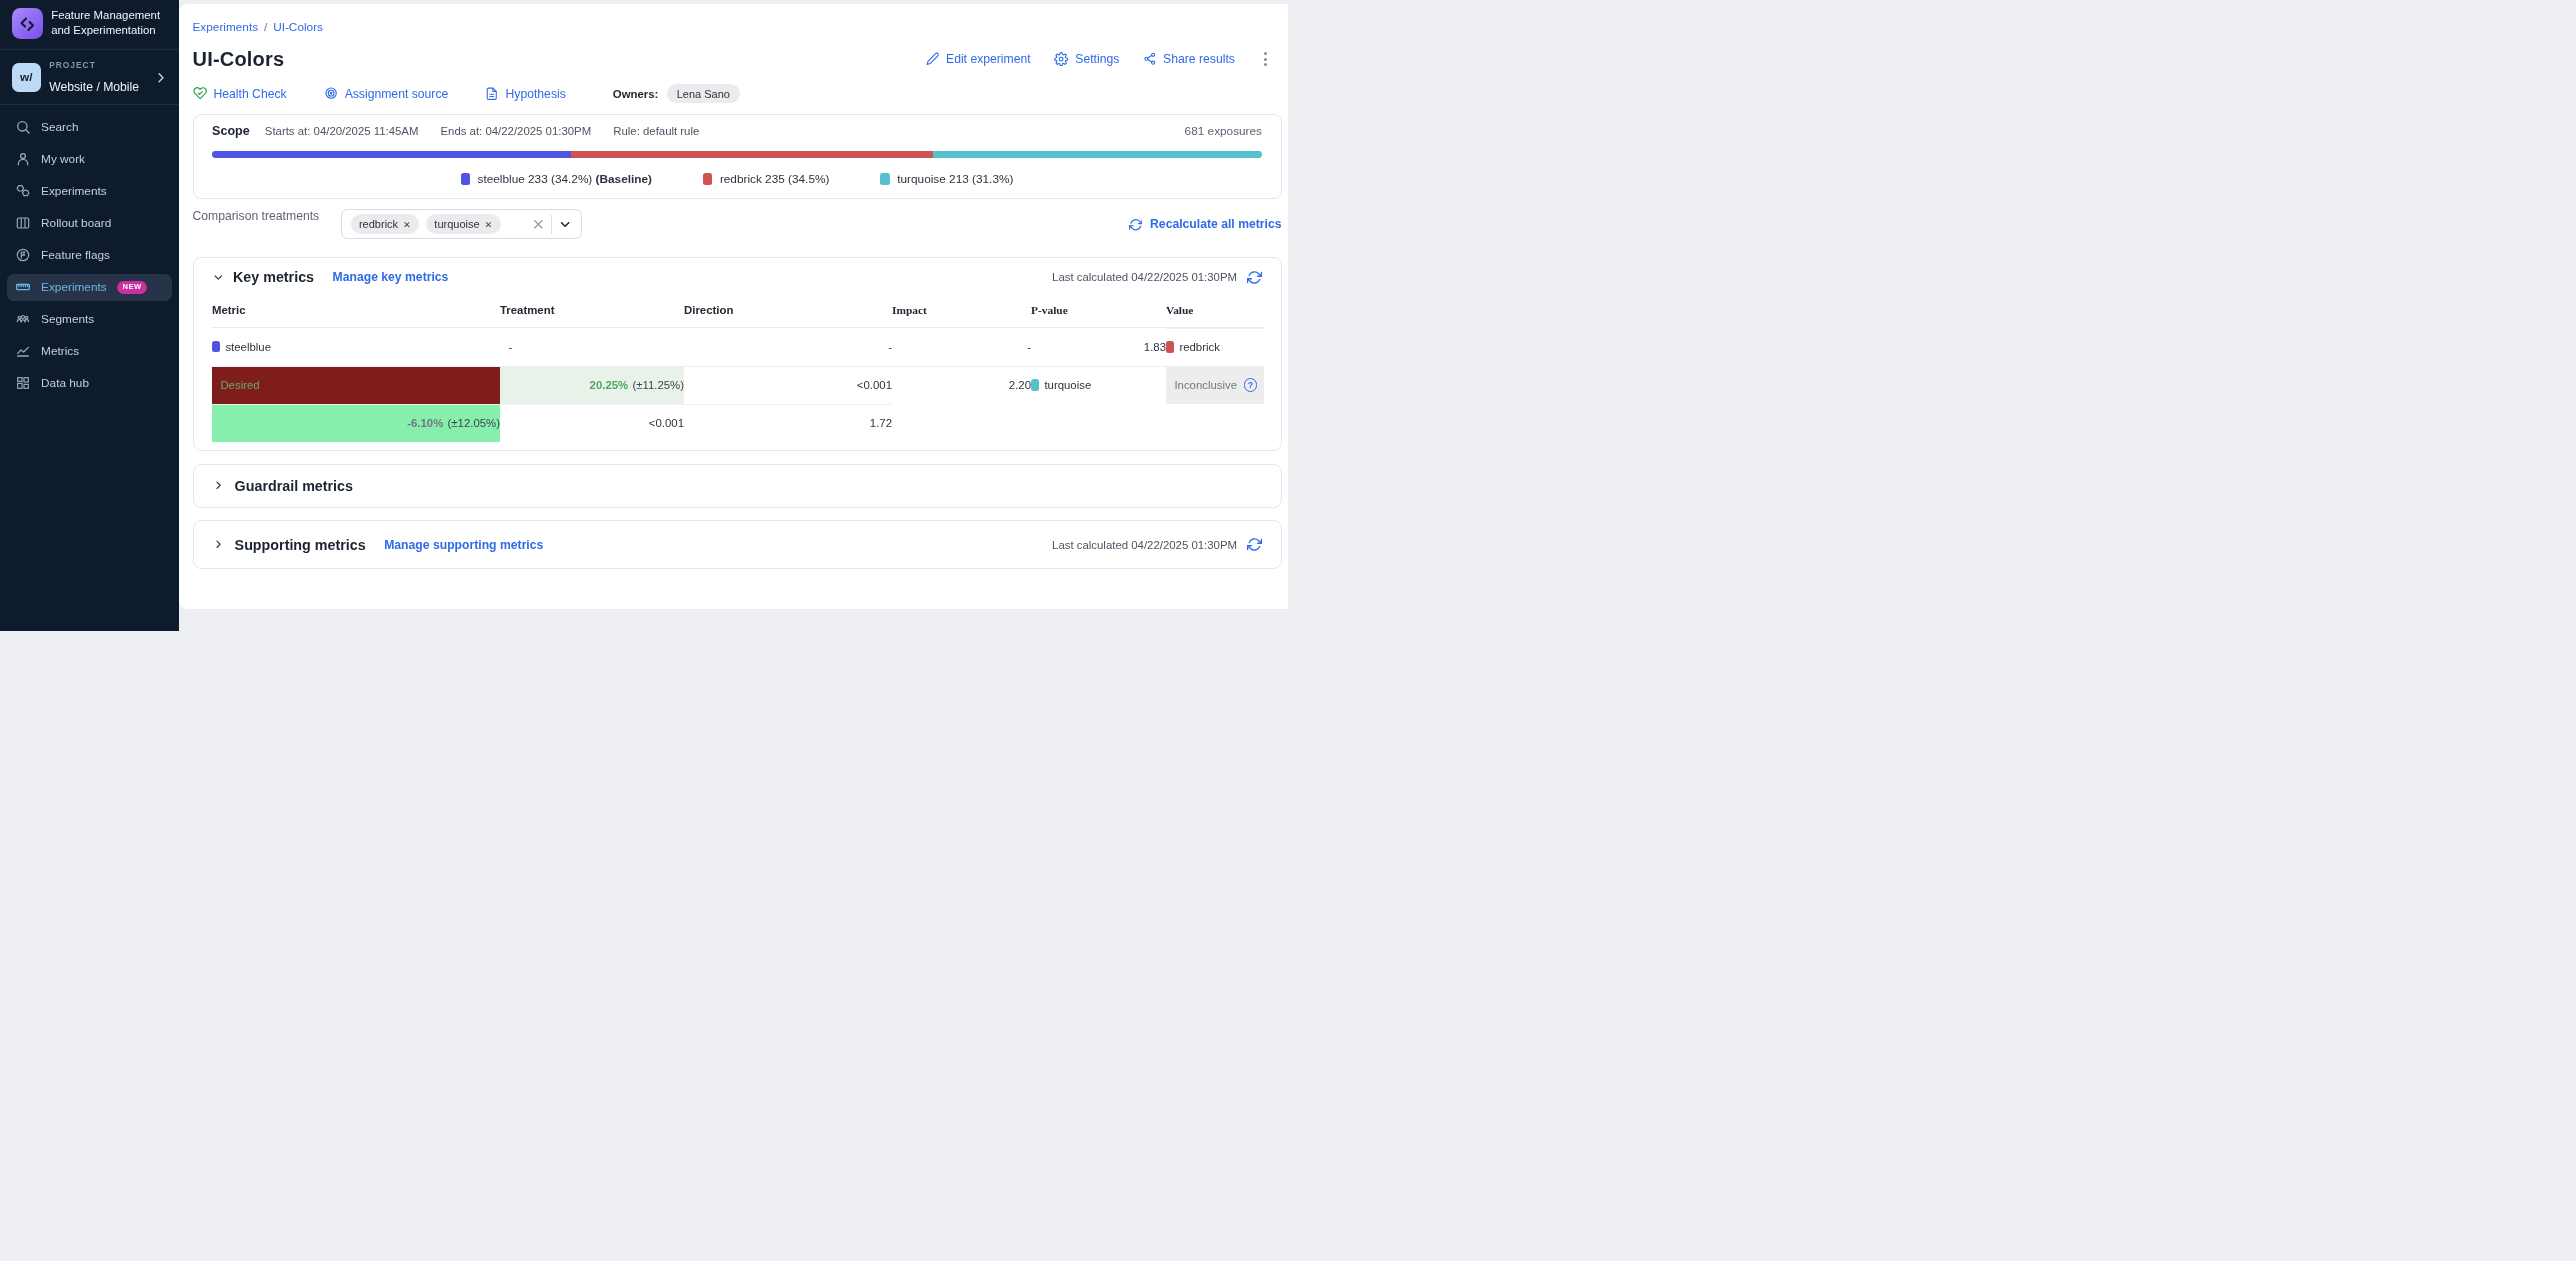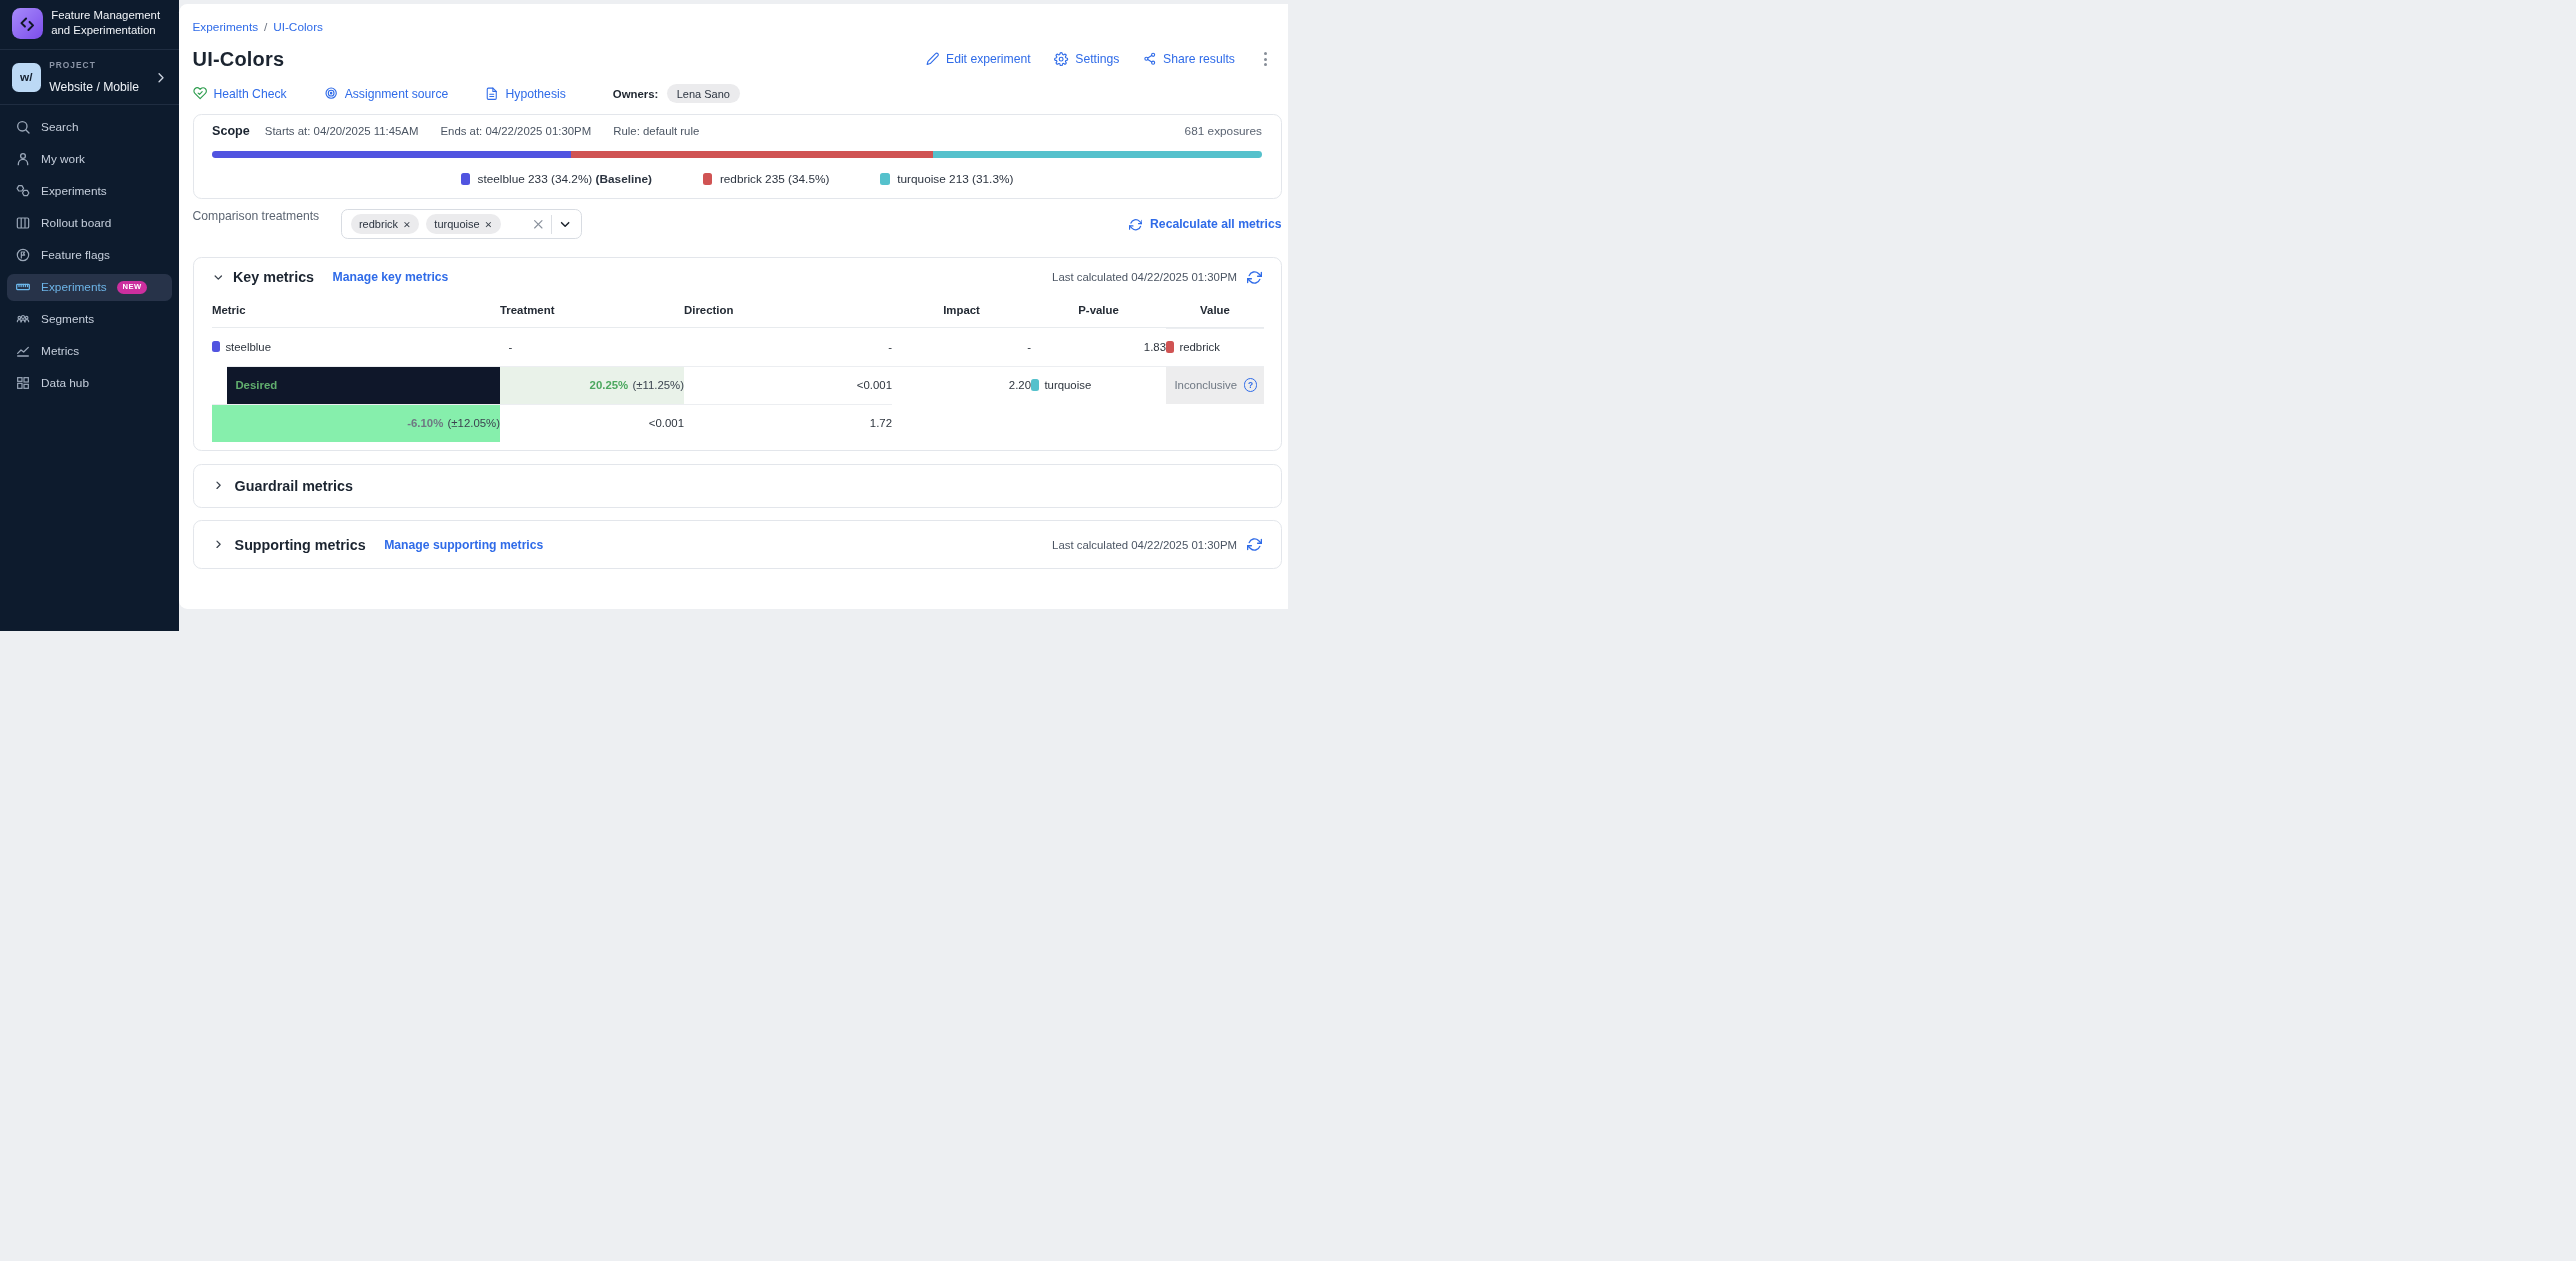--- a/index.html
+++ b/index.html
@@ -79,30 +79,30 @@
 
   .metrics-card { margin-top:17.7px; width:1089px; padding:11px 18.5px 8.4px 18.5px; }
   .mc-head { display:flex; align-items:center; }
   .mc-title { font-size:14.3px; font-weight:700; color:#1b2430; margin-left:8.4px; }
   .mc-manage { margin-left:18.5px; color:#2f6be8; font-size:12.2px; font-weight:600; cursor:pointer; }
   .mc-right { margin-left:auto; display:flex; align-items:center; gap:10px; }
   .last-calc { font-size:11.4px; color:#4b5563; }
 
   .km-table { display:grid; grid-template-columns:288px 184px 208px 139px 135px 98px; margin-top:10px; }
   .th { font-size:11.4px; font-weight:700; color:#232a34; padding:8.4px 0 11px 0; border-bottom:0.8px solid #e8ebee; }
-  .th.r { text-align:center; }
+  .th.r { text-align:left;font-family:Liberation Serif, serif; }
   .td { height:38px; display:flex; align-items:center; font-size:11.4px; color:#2e353e; }
   .td.r { justify-content:flex-end; }
   .bt { border-top:0.8px solid #eceef1; }
   .metric-cell { grid-row:2 / span 3; display:flex; align-items:center; }
   .metric-link { color:#3168ee; font-size:11.4px; cursor:pointer; }
   .treat-cell { gap:5px; }
   .sw2 { width:8.4px; height:11.8px; border-radius:2.5px; flex:none; }
   .dir-cell { padding-left:8.4px; gap:6.7px; }
-  .dir-desired { background:#0f172a; color:#61ae6e; font-weight:700;margin-left:15px; }
+  .dir-desired { background:#7f1d1d; color:#61ae6e; font-weight:400; }
   .imp-desired { background:#e9f2e9; }
   .dir-incon { background:#ededee; color:#6f7883; }
   .imp-incon { background:#86efac;align-items:center; }
   .imp-green { color:#4ca85f; font-weight:700; }
   .imp-gray { color:#6f7883; font-weight:600; }
   .imp-detail { color:#3c4450; margin-left:4.2px; }
   .help-dot { width:13.5px; height:13.5px; border:1.3px solid #2f6be8; border-radius:50%; color:#2f6be8;
     font-size:8.4px; font-weight:700; display:flex; align-items:center; justify-content:center; cursor:pointer; }
 
   .section-card { margin-top:12.6px; width:1089px; height:44px; display:flex; align-items:center; padding:0 18.5px; }

